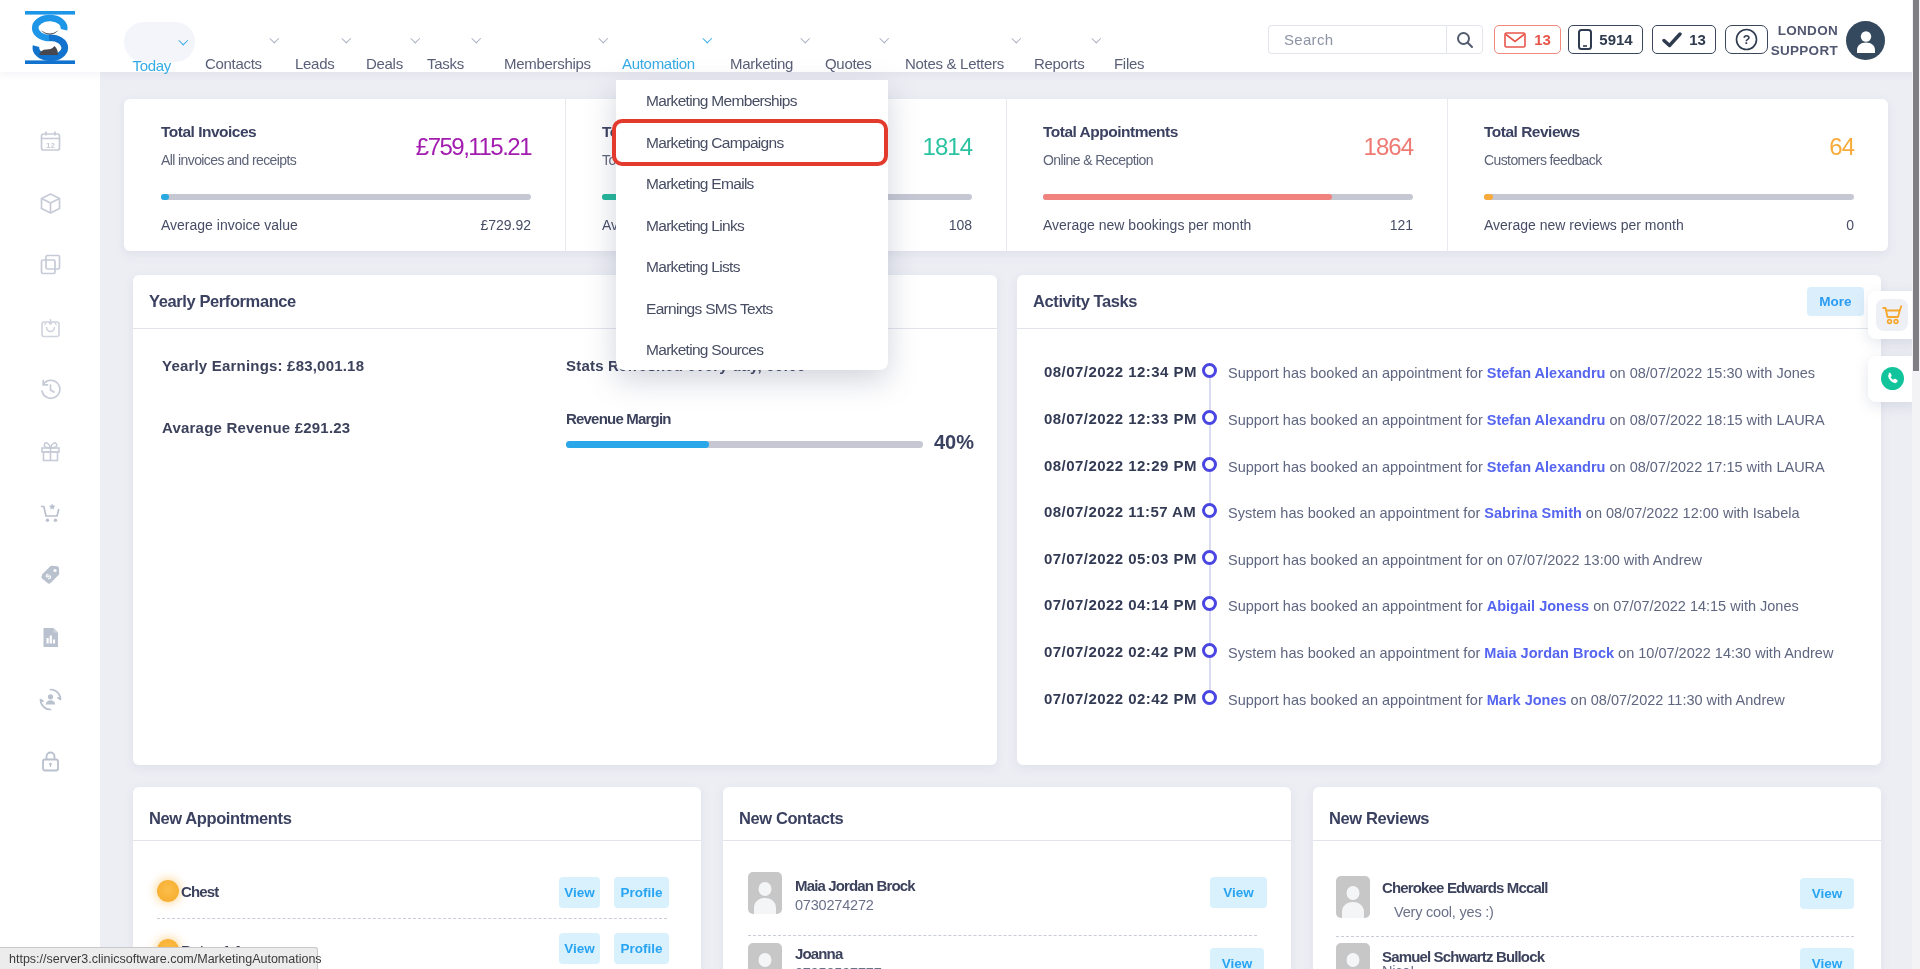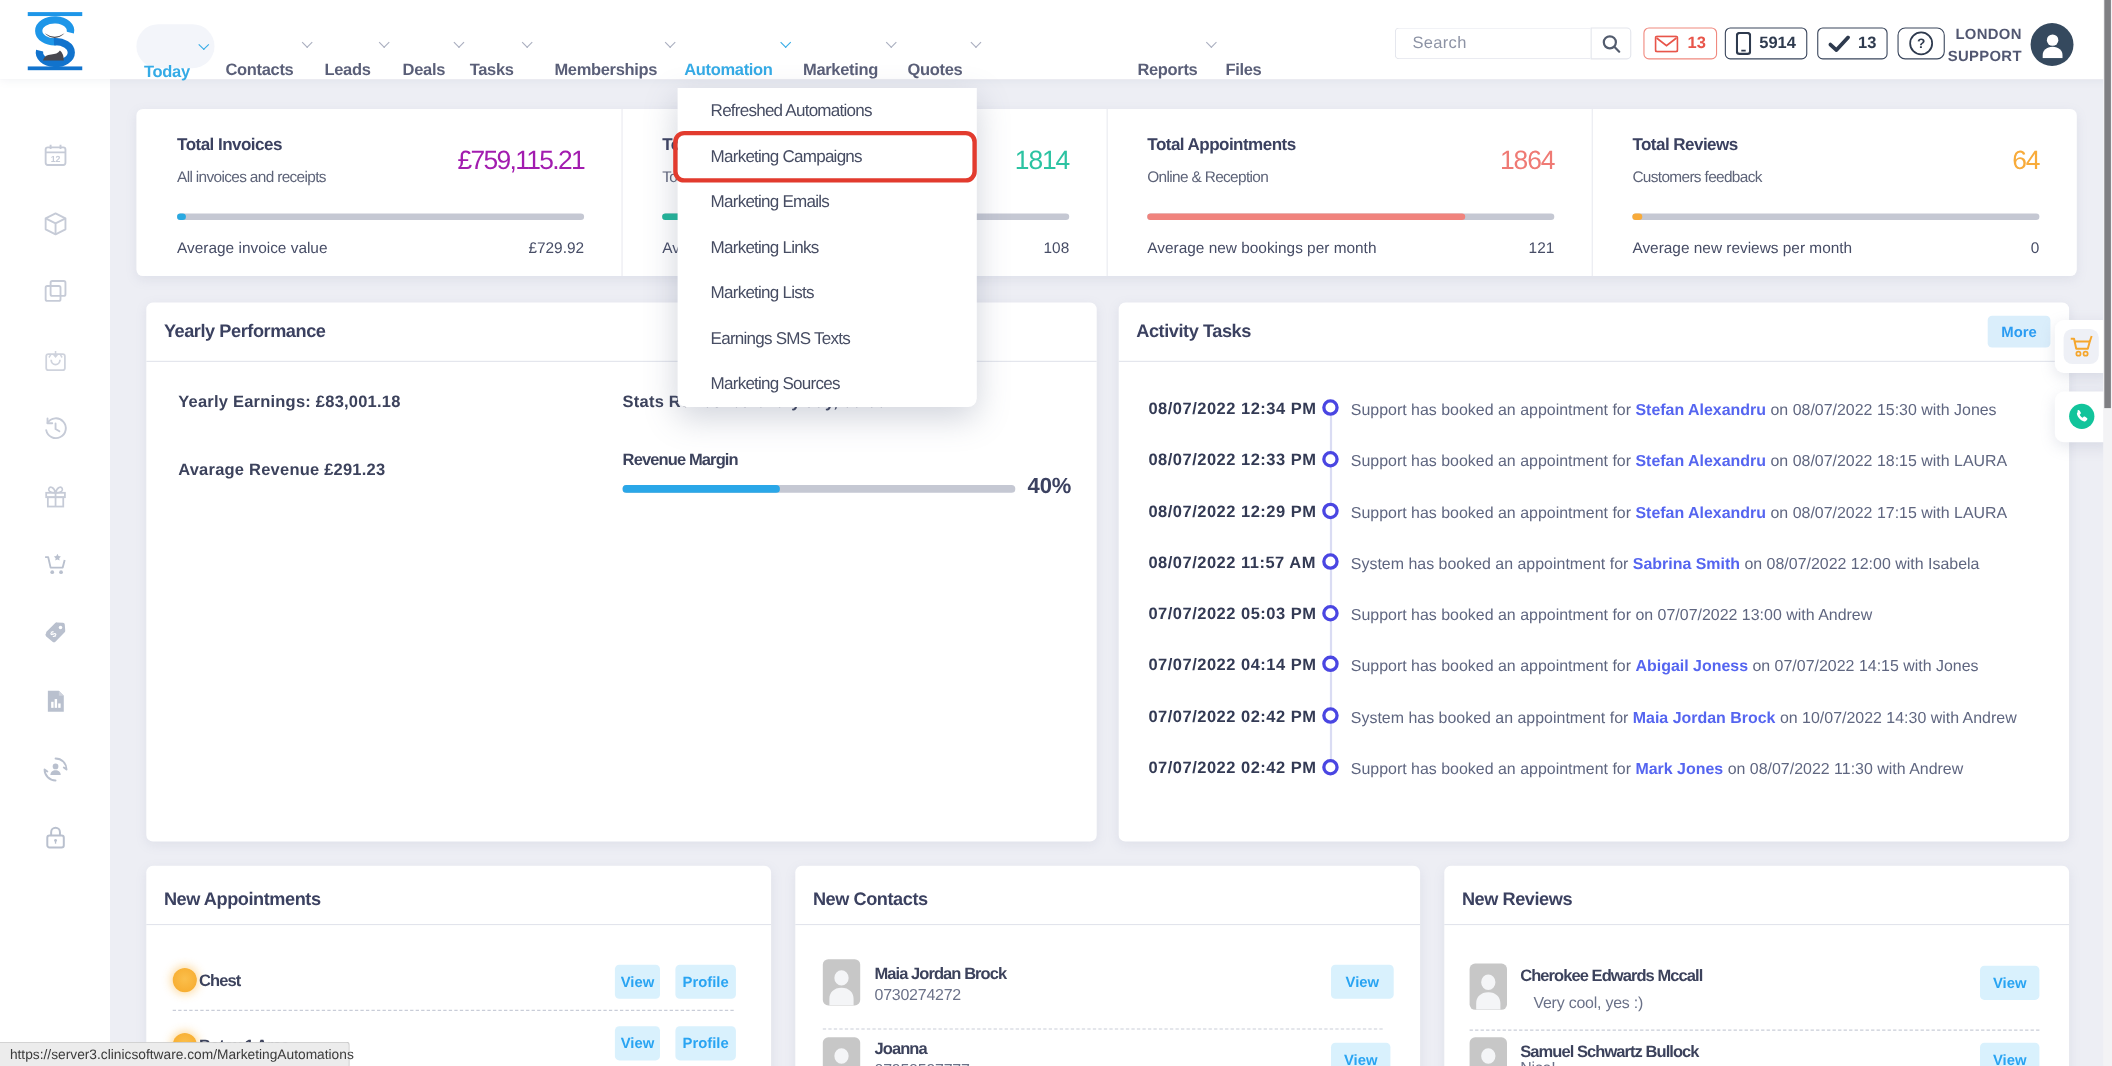--- a/index.html
+++ b/index.html
@@ -11,21 +11,21 @@
   color:#3c4258;
 }
 .abs { position:absolute; }
 
 #header {
   position:absolute; left:0; top:0; width:1920px; height:72px;
   background:#fff; box-shadow:0 2px 8px rgba(120,130,160,.10); z-index:30;
 }
 #logo { position:absolute; left:25px; top:11px; }
 .nav { position:absolute; top:4px; height:72px; display:flex; align-items:center; }
-.navitem { color:#5a5f78; font-size:15px; font-weight:700; letter-spacing:-.3px; white-space:nowrap;margin-top:46px; }
+.navitem { color:#5a5f78; font-size:15px; font-weight:400; letter-spacing:-.3px; white-space:nowrap;margin-top:46px; }
 .navitem.blue { color:#35abe6; }
 .chev { display:inline-block; width:6.5px; height:6.5px; border-right:1.8px solid #a9aebf; border-bottom:1.8px solid #a9aebf; transform:rotate(45deg); margin-left:9px; margin-bottom:3px; }
 .chev.blue { border-color:#35abe6; }
 #todaypill { position:absolute; left:124px; top:22px; width:71px; height:40px; background:#f3f5fa; border-radius:20px; display:flex; align-items:center; justify-content:center; }
 
 #searchwrap { position:absolute; left:1268px; top:25px; width:215px; height:29px; display:flex; }
 #searchbox { width:178px; height:29px; border:1px solid #e3e5ec; border-right:none; border-radius:4px 0 0 4px; display:flex; align-items:center; padding-left:15px; color:#8d93a5; font-size:15px; letter-spacing:.3px; background:#fff; }
 #searchbtn { width:37px; height:29px; border:1px solid #e3e5ec; border-radius:0 4px 4px 0; display:flex; align-items:center; justify-content:center; background:#fff; }
 .hbtn { position:absolute; top:25px; height:29px; border-radius:5px; display:flex; align-items:center; justify-content:center; font-size:15px; font-weight:700; color:#2e3a4e; background:#fff; }
 .hbtn.red { border:1px solid #f0897f; color:#e8554a; }
@@ -126,20 +126,24 @@
   <div class="nav" style="left:622px;">
       <span class="navitem blue">Automation</span>
       <span class="chev blue"></span>
     </div>
   <div class="nav" style="left:730px;">
       <span class="navitem">Marketing</span>
       <span class="chev"></span>
     </div>
   <div class="nav" style="left:825px;">
       <span class="navitem">Quotes</span>
+      <span class="chev"></span>
+    </div>
+  <div class="nav" style="left:905px;">
+      <span class="navitem">Notes &amp; Letters</span>
       <span class="chev"></span>
     </div>
   <div class="nav" style="left:1034px;justify-content:space-between;">
       <span class="navitem">Reports</span>
       <span class="chev"></span>
     </div>
   <div class="nav" style="left:1114px;">
       <span class="navitem">Files</span>
     </div>
 
@@ -423,21 +427,21 @@
       <svg width="34" height="42" viewBox="0 0 34 42">
         <path d="M17 10 a6.5 7 0 0 1 6.5 7 a6.5 7 0 0 1 -13 0 a6.5 7 0 0 1 6.5 -7 z M17 26 c7 0 11 4.5 11 10 l0 6 -22 0 0 -6 c0 -5.5 4 -10 11 -10 z" fill="#f4f5f7"></path>
       </svg>
     </div>
   <div class="rowname" style="left:69px; top:161px;">Samuel Schwartz Bullock</div>
   <div class="rowsub" style="left:69px; top:176px;">Nice!</div>
   <div class="viewbtn" style="left:487px; top:161px;">View</div>
 </div>
 
 <div id="dropdown">
-  <div class="ddi" style="top:12px;">Refreshed Automations</div>
+  <div class="ddi" style="top:12px;">Marketing Memberships</div>
   <div class="ddi" style="top:54px;">Marketing Campaigns</div>
   <div class="ddi" style="top:95px;">Marketing Emails</div>
   <div class="ddi" style="top:137px;">Marketing Links</div>
   <div class="ddi" style="top:178px;">Marketing Lists</div>
   <div class="ddi" style="top:220px;">Earnings SMS Texts</div>
   <div class="ddi" style="top:261px;">Marketing Sources</div>
 </div>
 <div id="redbox"></div>
 
 <div class="fcard" style="top:291px; height:48px;">

